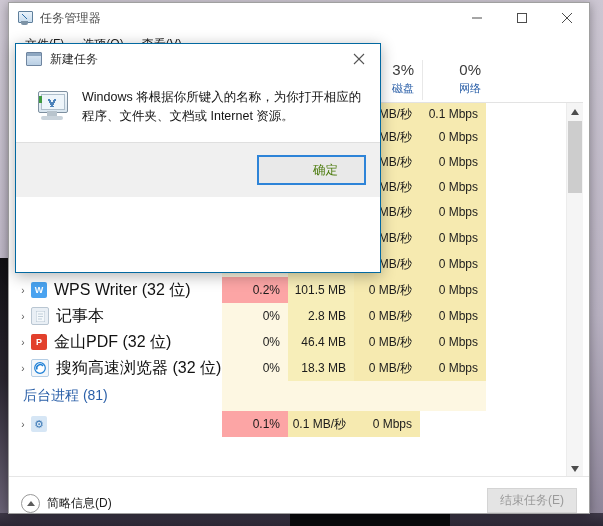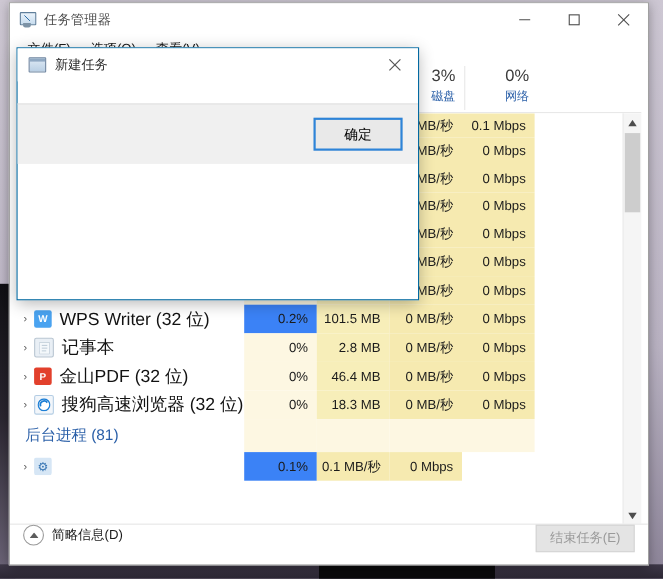--- a/index.html
+++ b/index.html
@@ -127,21 +127,21 @@
   .cell {
     width: 66px; flex:0 0 auto; text-align:right; padding-right: 8px;
     font-size: 12px; color:#1b1b1b; box-sizing:border-box;
     height:26px; line-height:26px;
   }
   .tailfill { flex:1 1 auto; height:26px; }
 
   
   .h1 { background:#f7eeb9; }
   .h2 { background:#f6eab0; }
-  .h3 { background:#3b82f6; }
+  .h3 { background:#fca5a5; }
   .hlight { background:#fdf7e2; }
 
   .grouprow { height: 30px; }
   .grouprow .gname {
     font-size: 14px; color:#2a5fa8; padding-left: 8px;
   }
 
   
   #tm-scroll {
     position:absolute; right:6px; top:47px; width:16px; bottom:36px;
@@ -153,21 +153,21 @@
   }
   #tm-scroll .thumb {
     position:absolute; left:1px; right:1px; top:18px; height:72px;
     background:#cdcdcd;
   }
 
   
   #tm-footer {
     position:absolute; left:0; right:0; bottom:0; height:36px;
     background:#fff; border-top:1px solid #e6e6e6;
-    display:flex; align-items:flex-start;
+    display:flex; align-items:flex-end;
   }
   #fewer-details {
     display:flex; align-items:center; margin-left: 12px; gap: 7px;
   }
   .circ-arrow {
     width: 17px; height:17px; border:1px solid #9a9a9a; border-radius:50%;
     display:flex; align-items:center; justify-content:center;
     color:#5c5c5c; font-size:8px;
   }
   #fewer-label { font-size: 12px; color:#1b1b1b; }
@@ -262,23 +262,23 @@
   }
   .shield svg { display:block; }
   #dlg-admin-label { font-size: 12.5px; color:#131313; }
   #dlg-buttons {
     position:absolute; left:0; right:0; bottom:0; height: 54px;
     background:#f0f0f0; border-top:1px solid #dfdfdf;
     display:flex; align-items:center; justify-content:flex-end;
     padding-right: 14px; gap: 9px;
   }
   .dlg-btn {
-    width: 77px; height: 26px; font-size: 12.5px; color:#000000;
+    width: 77px; height: 26px; font-size: 12.5px; color:#4d7c0f;
     background:#e1e1e1; border:1px solid #cfcfcf;
-    display:flex; align-items:center; justify-content:center;
+    display:flex; align-items:center; justify-content:center;padding-left:28px;
   }
   .dlg-btn.primary { background:#e9e9e9; border:2px solid #2e84d8; }
 </style>
 </head>
 <body>
 
 <div id="desktop">
   <div id="desktop-right-col"></div>
   <div id="desktop-dark-left"></div>
   <div id="desktop-dark-bottom"></div>
@@ -544,20 +544,31 @@
     <div id="dlg-close">
       <svg width="12" height="12" viewBox="0 0 12 12">
           <line x1="1" y1="1" x2="11" y2="11" stroke="#555" stroke-width="1.1"></line>
           <line x1="11" y1="1" x2="1" y2="11" stroke="#555" stroke-width="1.1"></line>
         </svg>
     </div>
   </div>
 
   <div id="dlg-body">
 
+    <div id="dlg-desc-row">
+      <div id="dlg-mon-icon">
+        <div class="m-screen"></div>
+        <div class="m-inner"></div>
+        <div class="m-wave"></div>
+        <div class="m-led"></div>
+        <div class="m-stand"></div>
+        <div class="m-base"></div>
+      </div>
+      <div id="dlg-desc">Windows 将根据你所键入的名称，为你打开相应的程序、文件夹、文档或 Internet 资源。</div>
+    </div>
 
     <div id="dlg-open-row">
       <span id="dlg-open-label">打开(O):</span>
       <div id="dlg-combo">
         <span id="dlg-combo-value">explorer.exe</span>
         <span id="dlg-caret"></span>
         <span id="dlg-combo-arrow">
           <svg width="9" height="6" viewBox="0 0 9 6">
               <path d="M0.5 1 L4.5 5 L8.5 1" fill="none" stroke="#4b4b4b" stroke-width="1"></path>
             </svg>

